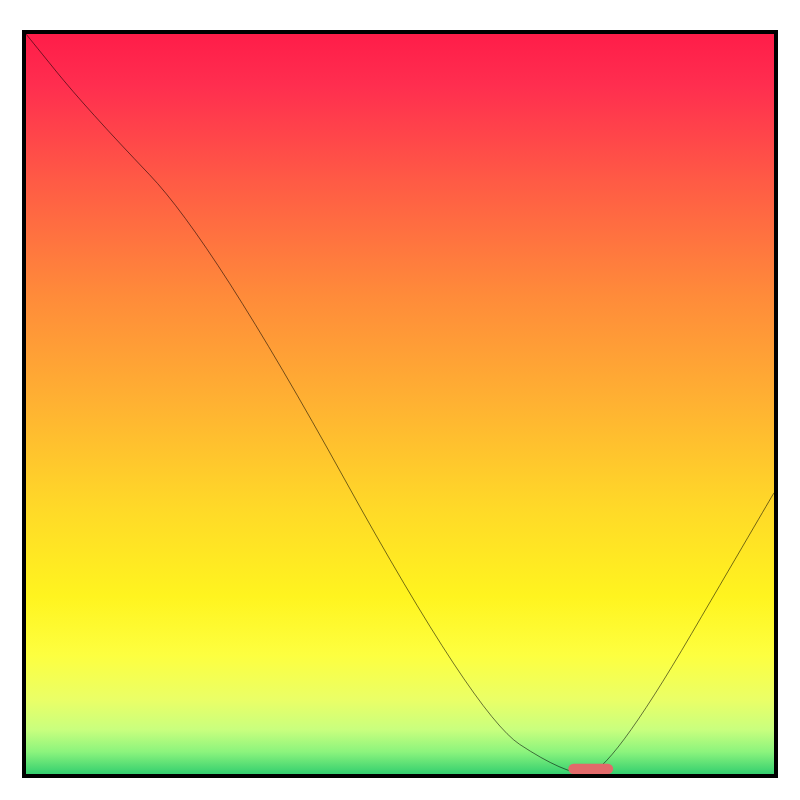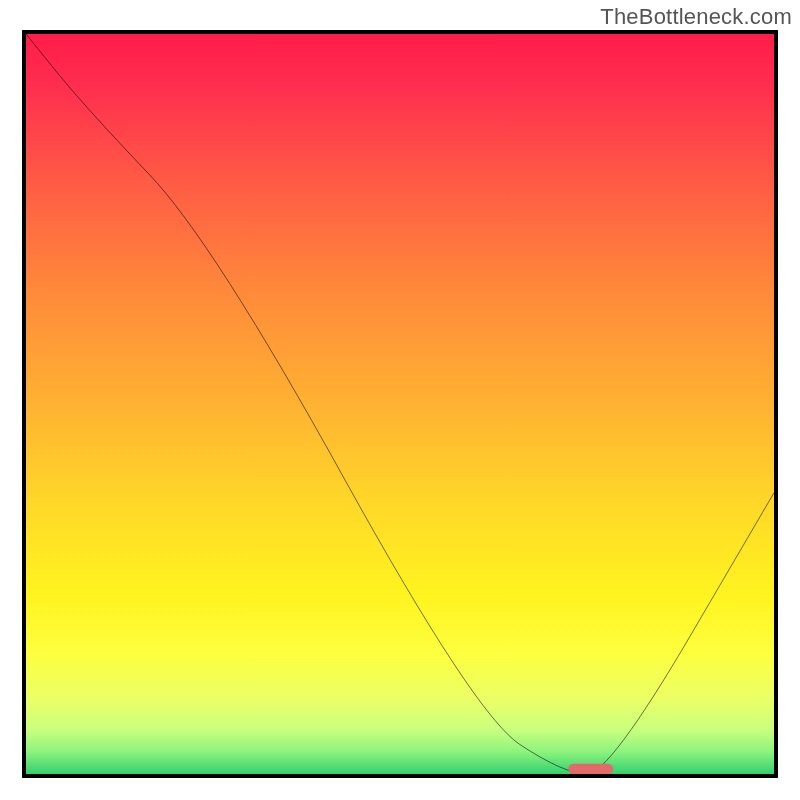--- a/index.html
+++ b/index.html
@@ -56,21 +56,20 @@
     width: 100%;
     height: 100%;
     pointer-events: none;
   }
 </style>
 </head>
 <body>
 
 <div class="container">
 
-  <div class="watermark">TheBottleneck.com</div>
 
   <div class="plot-outer">
     <div class="plot-inner">
 
       <svg class="gradient-bg" viewBox="0 0 100 100" preserveAspectRatio="none">
         <defs>
           <linearGradient id="bgGrad" x1="0" y1="0" x2="0" y2="1">
               <stop offset="0%" stop-color="#ff1d49"></stop>
               <stop offset="7.000000000000001%" stop-color="#ff2e4f"></stop>
               <stop offset="20%" stop-color="#ff5b45"></stop>

